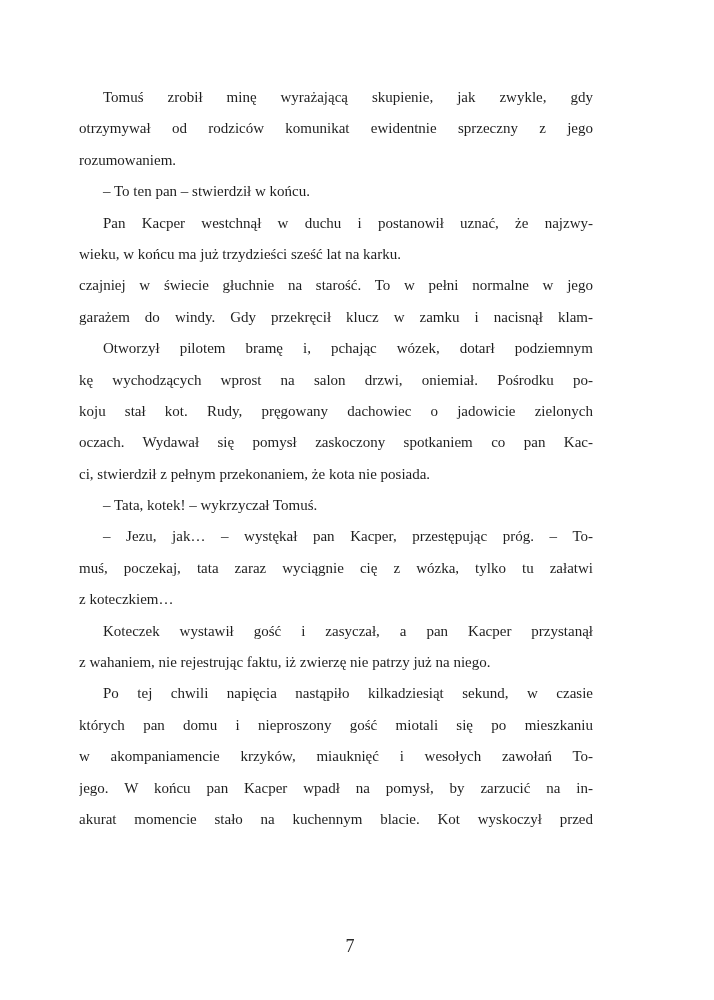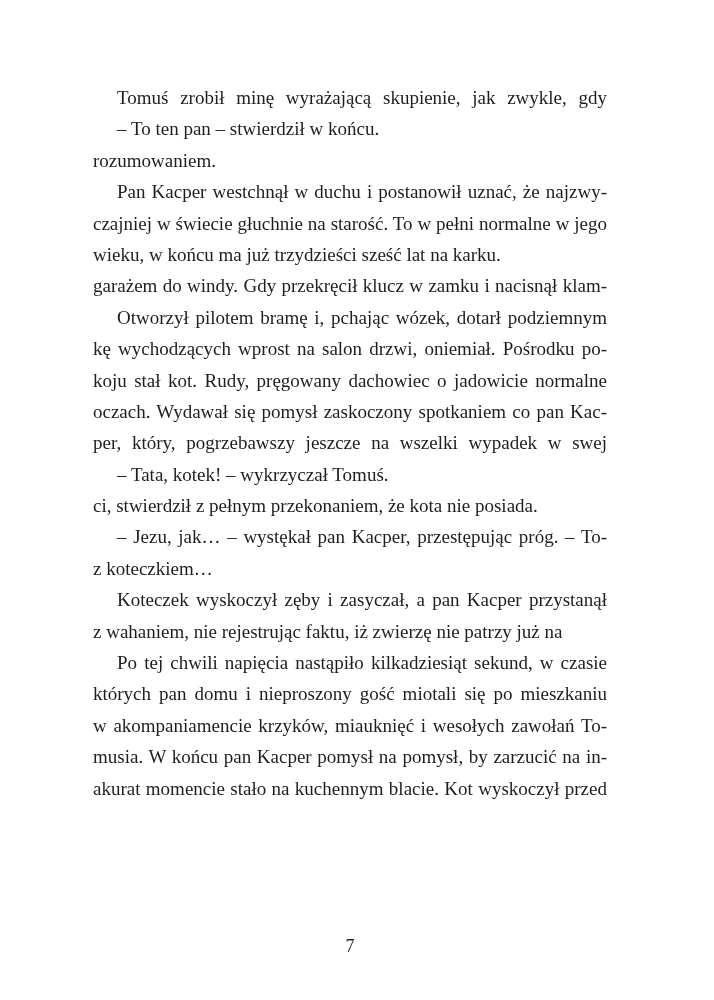--- a/index.html
+++ b/index.html
@@ -15,24 +15,24 @@
   .page {
     position: relative;
     width: 714px;
     height: 1000px;
     background: #ffffff;
     color: #1e1e1e;
     overflow: hidden;
   }
   .text-block {
     position: absolute;
-    left: 93px;
+    left: 79px;
     top: 82px;
     width: 514px;
-    font-size: 19px;
+    font-size: 15px;
     line-height: 31.4px;
     font-kerning: normal;
   }
   .line {
     height: 31.4px;
     overflow: hidden;
     text-align: justify;
     text-align-last: justify;
   }
   .line.noj {
@@ -51,37 +51,38 @@
     font-size: 18px;
     color: #2a2a2a;
   }
 </style>
 </head>
 <body>
 
 <div class="page">
   <div class="text-block" id="text-block">
       <div class="line ind">Tomuś zrobił minę wyrażającą skupienie, jak zwykle, gdy</div>
+      <div class="line">otrzymywał od rodziców komunikat ewidentnie sprzeczny z jego</div>
+      <div class="line noj">rozumowaniem.</div>
       <div class="line ind noj">– To ten pan – stwierdził w końcu.</div>
-      <div class="line noj">rozumowaniem.</div>
       <div class="line ind">Pan Kacper westchnął w duchu i postanowił uznać, że najzwy-</div>
+      <div class="line noj">wieku, w końcu ma już trzydzieści sześć lat na karku.</div>
       <div class="line">czajniej w świecie głuchnie na starość. To w pełni normalne w jego</div>
-      <div class="line noj">wieku, w końcu ma już trzydzieści sześć lat na karku.</div>
       <div class="line">garażem do windy. Gdy przekręcił klucz w zamku i nacisnął klam-</div>
       <div class="line ind">Otworzył pilotem bramę i, pchając wózek, dotarł podziemnym</div>
       <div class="line">kę wychodzących wprost na salon drzwi, oniemiał. Pośrodku po-</div>
-      <div class="line">koju stał kot. Rudy, pręgowany dachowiec o jadowicie normalne</div>
+      <div class="line">koju stał kot. Rudy, pręgowany dachowiec o jadowicie zielonych</div>
       <div class="line">oczach. Wydawał się pomysł zaskoczony spotkaniem co pan Kac-</div>
-      <div class="line">per, który, pogrzebawszy jeszcze na wszelki wypadek w swej pamię-</div>
+      <div class="line noj">ci, stwierdził z pełnym przekonaniem, że kota nie posiada.</div>
       <div class="line ind noj">– Tata, kotek! – wykrzyczał Tomuś.</div>
-      <div class="line noj">ci, stwierdził z pełnym przekonaniem, że kota nie posiada.</div>
       <div class="line ind">– Jezu, jak… – wystękał pan Kacper, przestępując próg. – To-</div>
+      <div class="line">muś, poczekaj, tata zaraz wyciągnie cię z wózka, tylko tu załatwi</div>
       <div class="line noj">z koteczkiem…</div>
-      <div class="line ind">Koteczek wyskoczył zęby i zasyczał, a pan Kacper przystanął</div>
+      <div class="line ind">Koteczek wystawił gość i zasyczał, a pan Kacper przystanął</div>
       <div class="line noj">z wahaniem, nie rejestrując faktu, iż zwierzę nie patrzy już na niego.</div>
       <div class="line ind">Po tej chwili napięcia nastąpiło kilkadziesiąt sekund, w czasie</div>
       <div class="line">których pan domu i nieproszony gość miotali się po mieszkaniu</div>
       <div class="line">w akompaniamencie krzyków, miauknięć i wesołych zawołań To-</div>
-      <div class="line">musia. W końcu pan Kacper pomysł na pomysł, by zarzucić na in-</div>
+      <div class="line">jego. W końcu pan Kacper wpadł na pomysł, by zarzucić na in-</div>
       <div class="line">akurat momencie stało na kuchennym blacie. Kot wyskoczył przed</div>
     </div>
   <div class="page-number">7</div>
 </div>
 
 </body></html>

